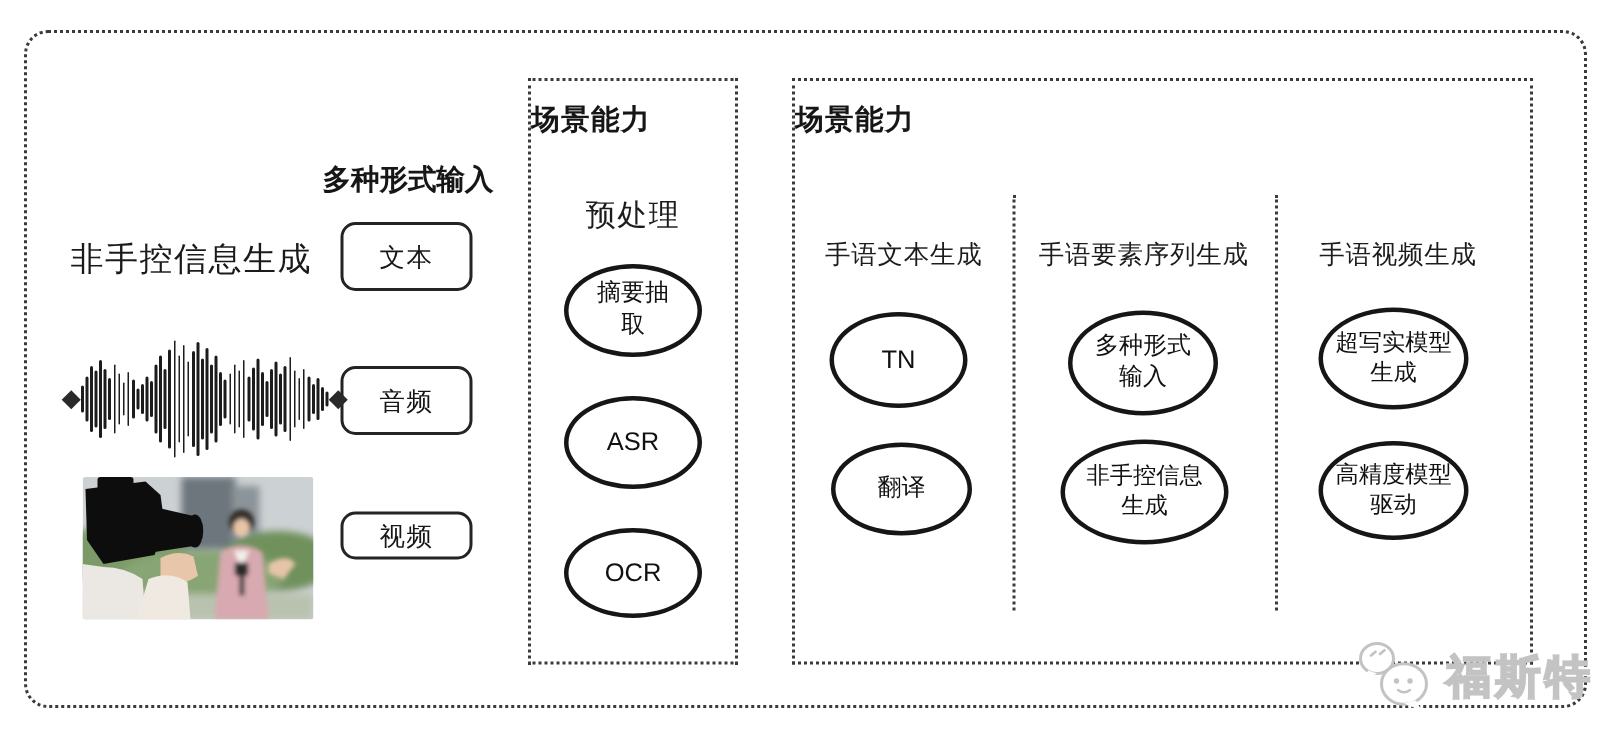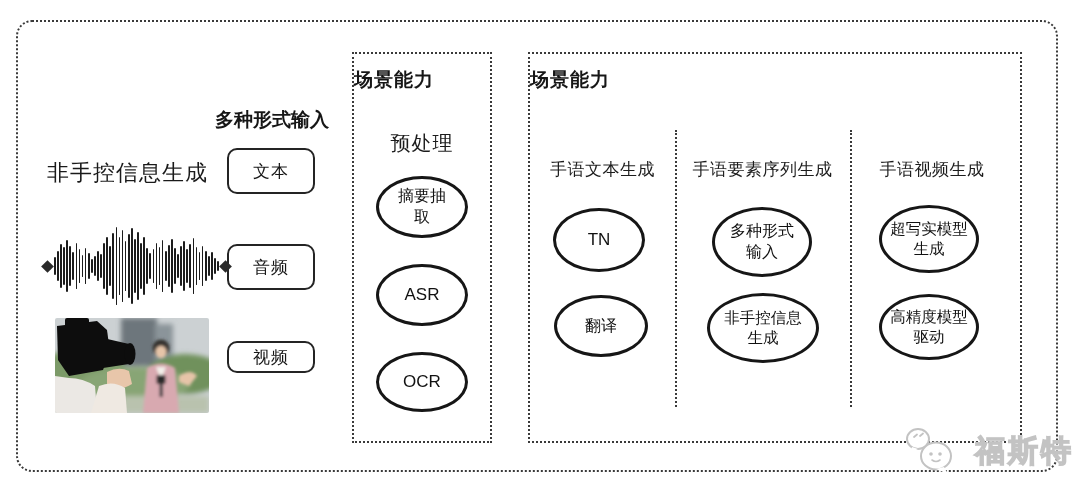--- a/index.html
+++ b/index.html
@@ -45,21 +45,21 @@
   .wf-diamond.left { margin-right:2px; }
   .wf-diamond.right { margin-left:2px; }
 
   
   .photo { position:absolute; left:55px; top:318px; width:154px; height:95px;
     border-radius:2px; overflow:hidden; }
   .photo svg { display:block; }
 
   
   .watermark { position:absolute; left:904px; top:426px; display:flex; align-items:center;
-    gap:17px; z-index:5; }
+    gap:6px; z-index:5; }
   .wm-text { font-size:30px; font-weight:700; letter-spacing:3px; color:#fdfdfd;
     -webkit-text-stroke:1.3px #c3c3c3; text-shadow:0 0 1px #cccccc; }
 </style>
 </head>
 <body>
 
 <div class="canvas">
 
   <div class="outer-frame"></div>
 

